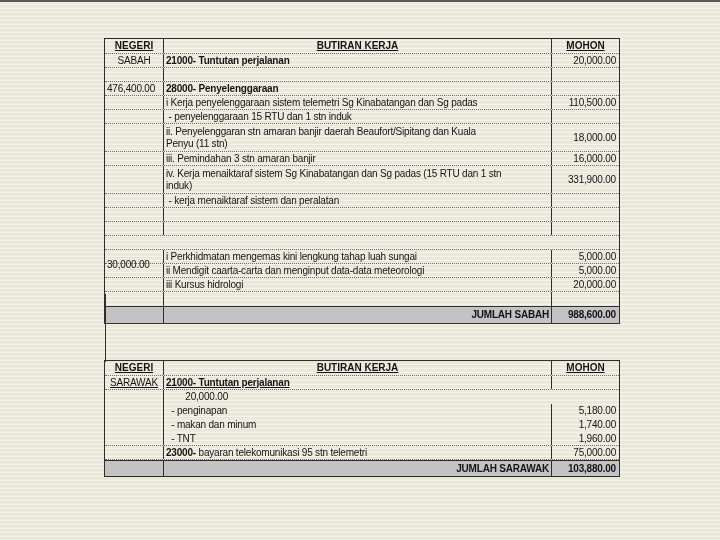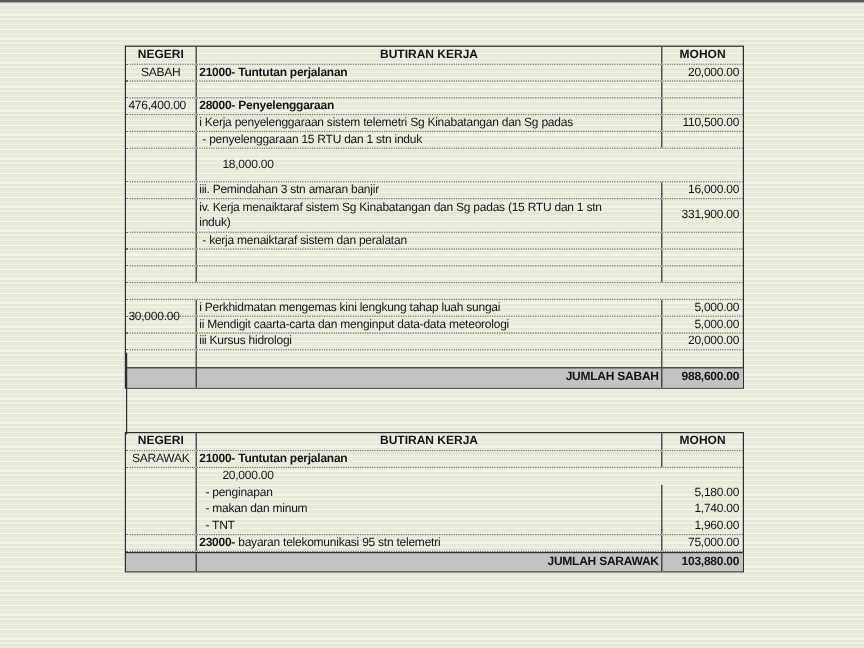--- a/index.html
+++ b/index.html
@@ -35,21 +35,21 @@
   .td{
     box-sizing:border-box;display:flex;align-items:center;overflow:hidden;
     font-size:10px;line-height:12px;letter-spacing:-0.2px;
   }
   .td + .td{border-left:1px solid var(--grid);}
   .c-negeri{width:var(--wn);flex:0 0 var(--wn);justify-content:center;padding:0 2px;}
   .c-negeri.num{justify-content:flex-start;}
   .c-butiran{flex:1 1 auto;justify-content:flex-start;padding:0 2px;white-space:pre-wrap;}
   .c-butiran.right{justify-content:flex-end;}
   .c-mohon{width:var(--wm);flex:0 0 var(--wm);justify-content:flex-end;padding:0 3px;}
-  .tr.header .td{justify-content:center;letter-spacing:0;}
+  .tr.header .td{justify-content:center;letter-spacing:0;text-decoration:underline;}
   .bold{font-weight:bold;white-space:pre-wrap;}
   .plain{white-space:pre-wrap;}
 </style>
 </head>
 <body>
 
 <div class="slide">
   <div class="top-edge"></div>
   <div class="tbl" style="left: 104px; top: 38px; width: 516px; --wn: 58px; --wm: 68px;">
       <div class="tr header sep" style="height: 15px;">
@@ -89,20 +89,22 @@
           <span class="plain">110,500.00</span>
         </div>
       </div>
       <div class="tr sep" style="height: 14px;">
         <div class="td c-negeri"></div>
         <div class="td c-butiran"><span class="plain"> - penyelenggaraan 15 RTU dan 1 stn induk</span></div>
         <div class="td c-mohon"></div>
       </div>
       <div class="tr sep" style="height: 28px;">
         <div class="td c-negeri"></div>
+        <div class="td c-butiran"><span class="plain">ii. Penyelenggaran stn amaran banjir daerah Beaufort/Sipitang dan Kuala
+Penyu (11 stn)</span></div>
         <div class="td c-mohon">
           <span class="plain">18,000.00</span>
         </div>
       </div>
       <div class="tr sep" style="height: 14px;">
         <div class="td c-negeri"></div>
         <div class="td c-butiran"><span class="plain">iii. Pemindahan 3 stn amaran banjir</span></div>
         <div class="td c-mohon">
           <span class="plain">16,000.00</span>
         </div>
@@ -174,21 +176,21 @@
   <div class="tbl" style="left: 104px; top: 360px; width: 516px; --wn: 58px; --wm: 68px;">
       <div class="tr header sep" style="height: 15px;">
         <div class="td c-negeri">
           <span class="bold">NEGERI</span>
         </div>
         <div class="td c-butiran" style="justify-content: center;"><span class="bold">BUTIRAN KERJA</span></div>
         <div class="td c-mohon" style="justify-content: center;">
           <span class="bold">MOHON</span>
         </div>
       </div>
-      <div class="tr sep" style="height: 14px;">
+      <div class="tr sep" style="height: 14px; text-decoration: underline;">
         <div class="td c-negeri">
           <span class="plain">SARAWAK</span>
         </div>
         <div class="td c-butiran"><span class="bold">21000- Tuntutan perjalanan</span></div>
         <div class="td c-mohon"></div>
       </div>
       <div class="tr" style="height: 14px;">
         <div class="td c-negeri"></div>
         <div class="td c-mohon">
           <span class="plain">20,000.00</span>

